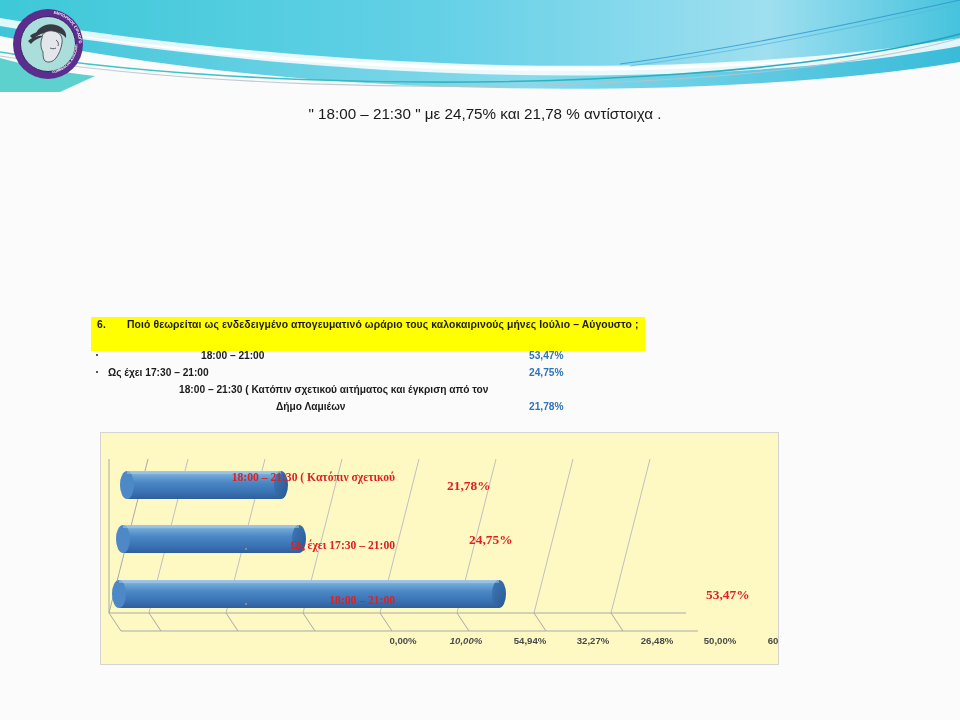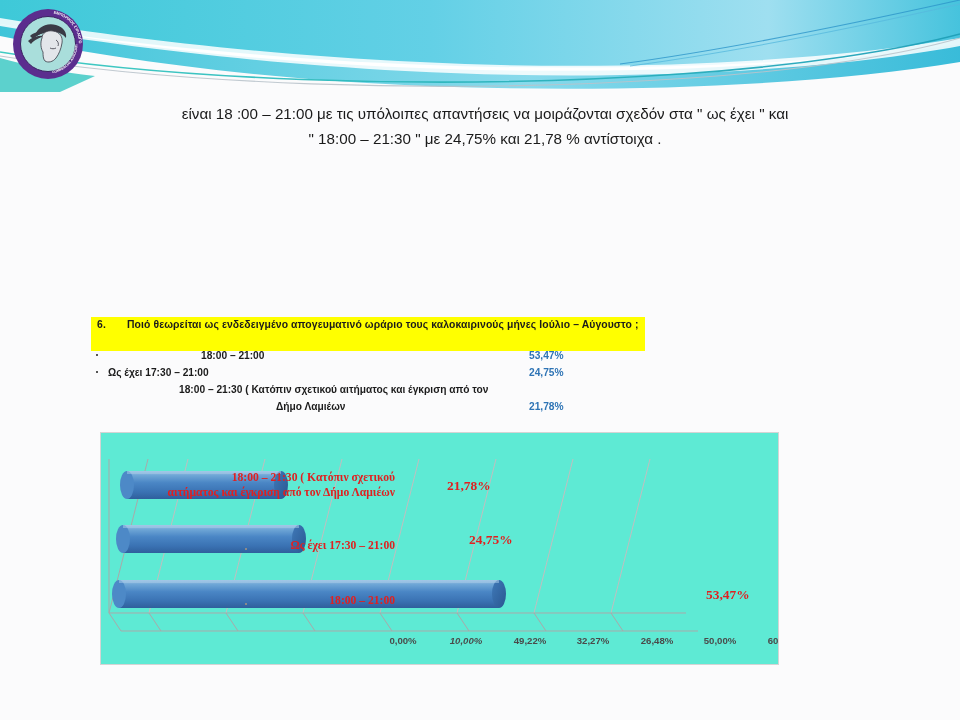--- a/index.html
+++ b/index.html
@@ -47,21 +47,21 @@
   #answers .lbl{position:absolute;display:block;}
   #answers .val{position:absolute;left:438px;color:#2e74b5;font-weight:bold;}
   .a1 .lbl{left:110px;}
   .a2 .lbl{left:17px;}
   .a3 .lbl{left:88px;}
   .a4 .lbl{left:185px;}
 
   
   #chart{
     position:absolute;left:100px;top:432px;width:677px;height:231px;
-    background:#5eead4;border:1px solid #d4d4d4;
+    background:#fef9c3;border:1px solid #d4d4d4;
     box-shadow:0 0 0 0 transparent;
     overflow:hidden;
   }
   #chart svg{display:block;position:absolute;left:0;top:0;}
 
   .catlabel{
     position:absolute;text-align:right;color:#e02020;
     font-family:"Liberation Serif", serif;font-weight:bold;font-size:11.6px;
     line-height:1.28;
   }
@@ -138,21 +138,20 @@
       <path id="tpTop" d="M5,36 A31,31 0 0 1 67,36" fill="none"></path>
       <path id="tpBot" d="M6.5,36 A29.5,29.5 0 0 0 65.5,36" fill="none"></path>
     </defs>
     <text x="36" y="36" fill="#ffffff" font-size="3.3" font-family="Liberation Sans, sans-serif" font-weight="bold">
       <textPath href="#tpBot" startOffset="50%" text-anchor="middle">COMMERCIAL ASSOCIATION OF LAMIA</textPath>
     </text>
   </svg>
 </div>
 
 <div id="intro">
-  <span class="ln l2">είναι 18 :00 – 21:00 με τις υπόλοιπες απαντήσεις να μοιράζονται σχεδόν στα " ως έχει " και</span>
   <span class="ln l3">" 18:00 – 21:30 " με 24,75% και 21,78 % αντίστοιχα .</span>
 </div>
 
 <div id="qband">
   <span class="qnum">6.</span><span>Ποιό θεωρείται ως ενδεδειγμένο απογευματινό ωράριο τους καλοκαιρινούς μήνες Ιούλιο – Αύγουστο ;</span>
 </div>
 
 <div id="answers">
   <div class="row a1">
     <span class="bullet"></span>
@@ -241,37 +240,36 @@
     <g>
       <rect x="18" y="147" width="380" height="28" fill="url(#barG)"></rect>
       <ellipse cx="398" cy="161" rx="7" ry="14" fill="url(#capG)"></ellipse>
       <ellipse cx="18" cy="161" rx="7" ry="14" fill="#4d89c7"></ellipse>
       <rect x="18" y="147" width="380" height="3" fill="#a8cbe8" opacity="0.55"></rect>
     </g>
   </svg>
 
   <div class="catlabel" style="left:4px;top:38px;width:290px;">
     <span>18:00 – 21:30 ( Κατόπιν σχετικού</span><br>
-    <span>αιτήματος και έγκριση από τον      Δήμο Λαμιέων</span>
   </div>
 
   <div class="catlabel" style="left:4px;top:106px;width:290px;">
     <span>Ως έχει 17:30 – 21:00</span>
   </div>
   <span class="dot" style="left:144px;top:115px;"></span>
 
   <div class="catlabel" style="left:4px;top:161px;width:290px;">
     <span>18:00 – 21:00</span>
   </div>
   <span class="dot" style="left:144px;top:170px;"></span>
 
   <div class="vallabel" style="left:346px;top:45px;">21,78%</div>
   <div class="vallabel" style="left:368px;top:99px;">24,75%</div>
   <div class="vallabel" style="left:605px;top:154px;">53,47%</div>
 
   <div class="ticklabel" style="left:272px;top:202px;">0,00%</div>
   <div class="ticklabel" style="left:335px;top:202px;font-style:italic;">10,00%</div>
-  <div class="ticklabel" style="left:399px;top:202px;">49,22%</div>
+  <div class="ticklabel" style="left:399px;top:202px;">54,94%</div>
   <div class="ticklabel" style="left:462px;top:202px;">32,27%</div>
   <div class="ticklabel" style="left:526px;top:202px;">26,48%</div>
   <div class="ticklabel" style="left:589px;top:202px;">50,00%</div>
   <div class="ticklabel" style="left:653px;top:202px;">60,00%</div>
 </div>
 
 </body></html>

